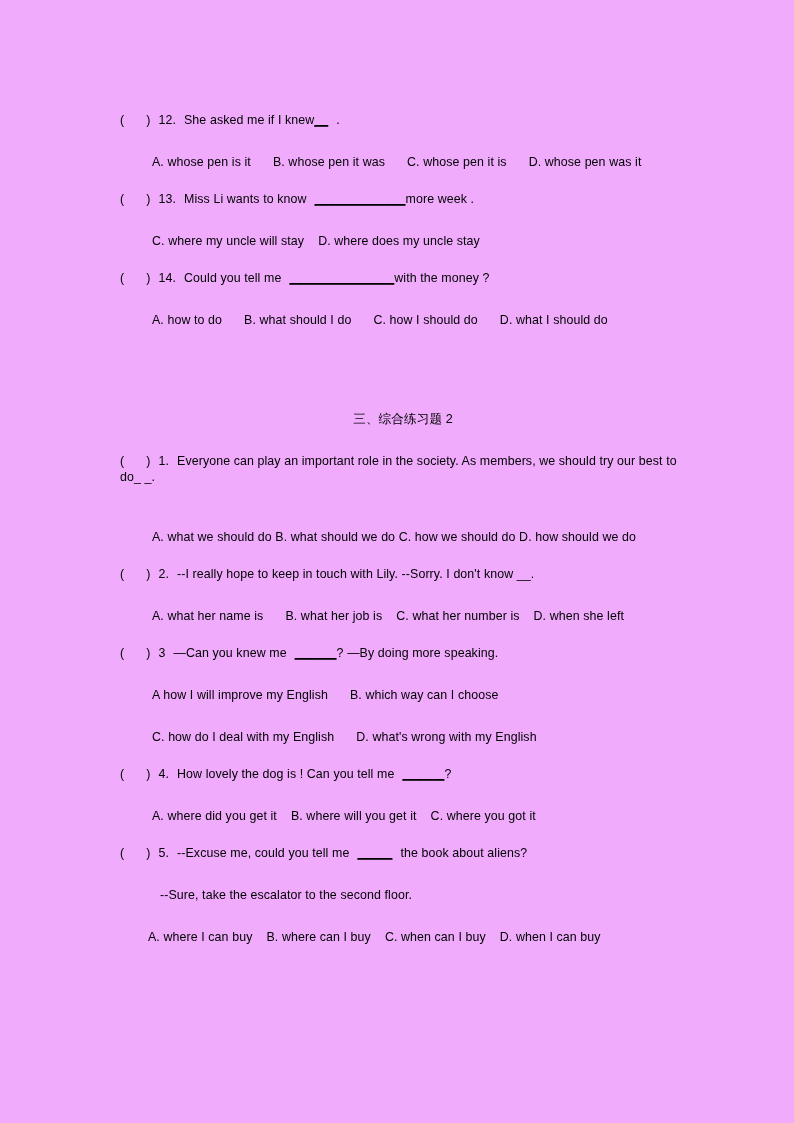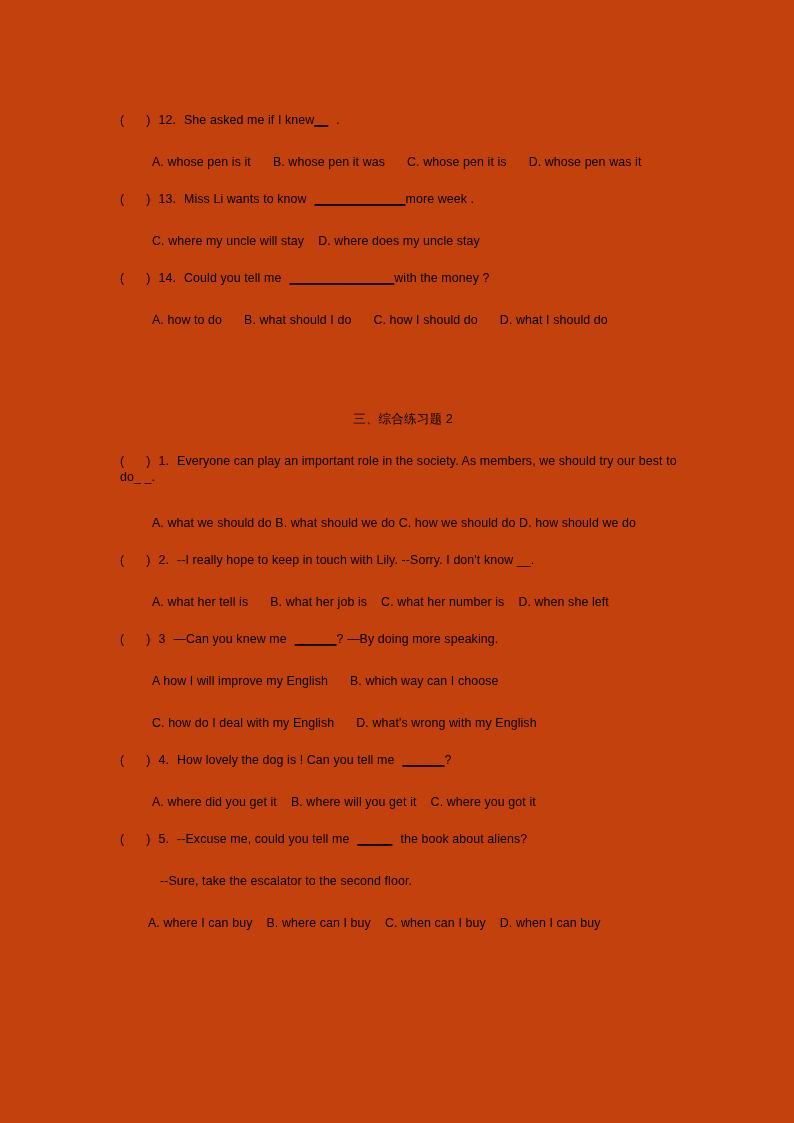--- a/index.html
+++ b/index.html
@@ -9,21 +9,21 @@
     background: #ffffff;
   }
   body {
     font-family: "Liberation Sans", "DejaVu Sans", sans-serif;
     color: #000000;
   }
   #page {
     position: relative;
     width: 794px;
     height: 1123px;
-    background: #c2410c;
+    background: #f0abfc;
     overflow: hidden;
     box-sizing: border-box;
   }
   .content {
     position: absolute;
     left: 120px;
     top: 112px;
     width: 566px;
   }
   
@@ -43,21 +43,21 @@
     margin-bottom: 21px;
   }
   .opt-line {
     padding-left: 32px;
     margin-top: 26px;
   }
   .opt-line.second {
   }
   
   .opt-wrap {
-    margin-top: 30px;
+    margin-top: 44px;
     text-indent: 32px;
   }
   .q-wrap {
     text-indent: 0;
   }
   .paren {
     display: inline-block;
     min-width: 26px;
   }
   .blank {
@@ -122,21 +122,21 @@
         <span class="paren">(<span class="gap-lg"></span>)</span><span class="gap-sm"></span><span class="qno">1.</span><span class="gap-sm"></span><span>Everyone can play an important role in the society. As members, we should try our best to do_   _.</span>
       </div>
       <div class="line opt-wrap">A. what we should  do   B. what should  we do   C. how we should  do   D. how should  we do</div>
     </div>
 
     <div class="q-block">
       <div class="line q-line">
         <span class="paren">(<span class="gap-lg"></span>)</span><span class="gap-sm"></span><span class="qno">2.</span><span class="gap-sm"></span><span>--I really hope to keep in touch with Lily.    --Sorry. I don't know __.</span>
       </div>
       <div class="line opt-line opt-row">
-        <span>A. what her tell is</span><span class="gap-lg"></span><span>B. what her job is</span><span class="gap-md"></span><span>C. what her number is</span><span class="gap-md"></span><span>D. when she left</span>
+        <span>A. what her name is</span><span class="gap-lg"></span><span>B. what her job is</span><span class="gap-md"></span><span>C. what her number is</span><span class="gap-md"></span><span>D. when she left</span>
       </div>
     </div>
 
     <div class="q-block">
       <div class="line q-line">
         <span class="paren">(<span class="gap-lg"></span>)</span><span class="gap-sm"></span><span class="qno">3</span><span class="gap-sm"></span><span>—Can you knew me</span><span class="gap-sm"></span><span class="blank">______</span><span>?    —By doing more speaking.</span>
       </div>
       <div class="line opt-line opt-row">
         <span>A how I will improve my English</span><span class="gap-lg"></span><span>B. which way can I choose</span>
       </div>

